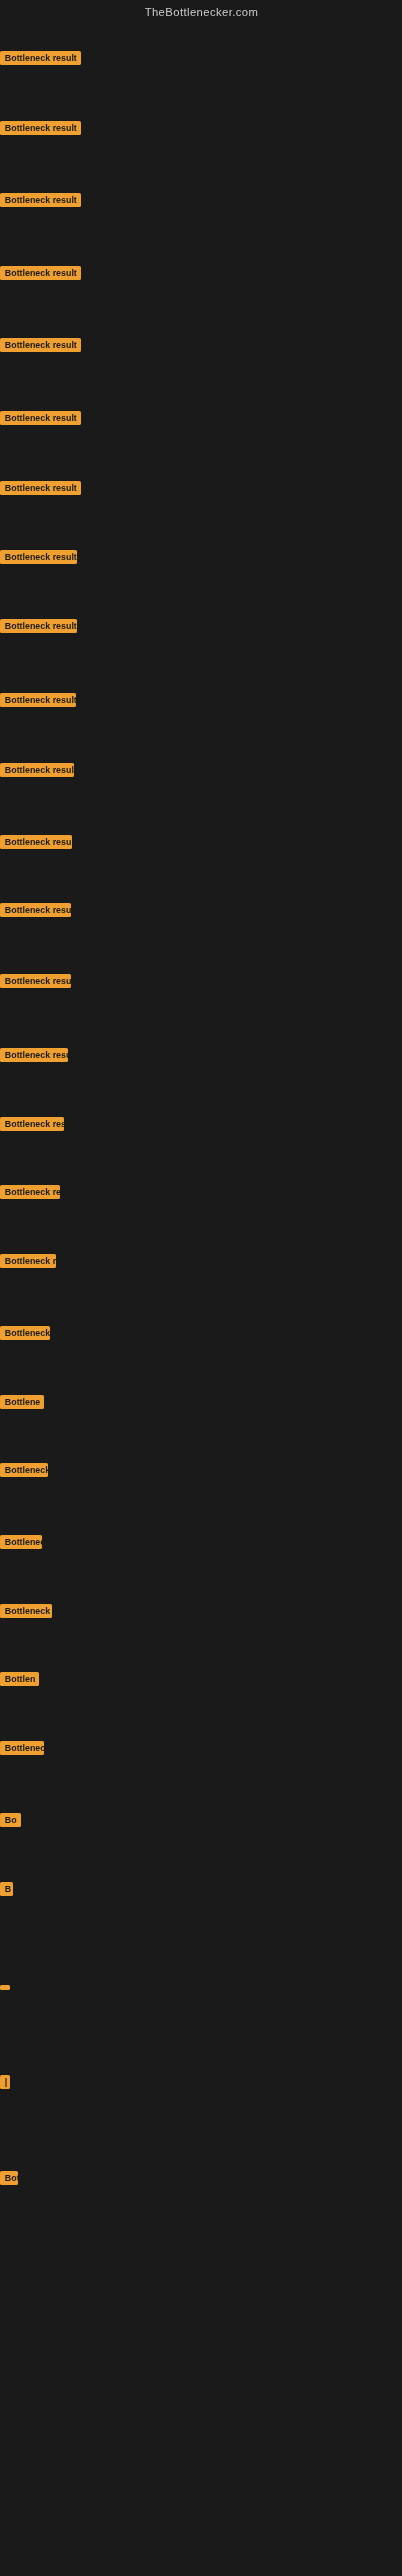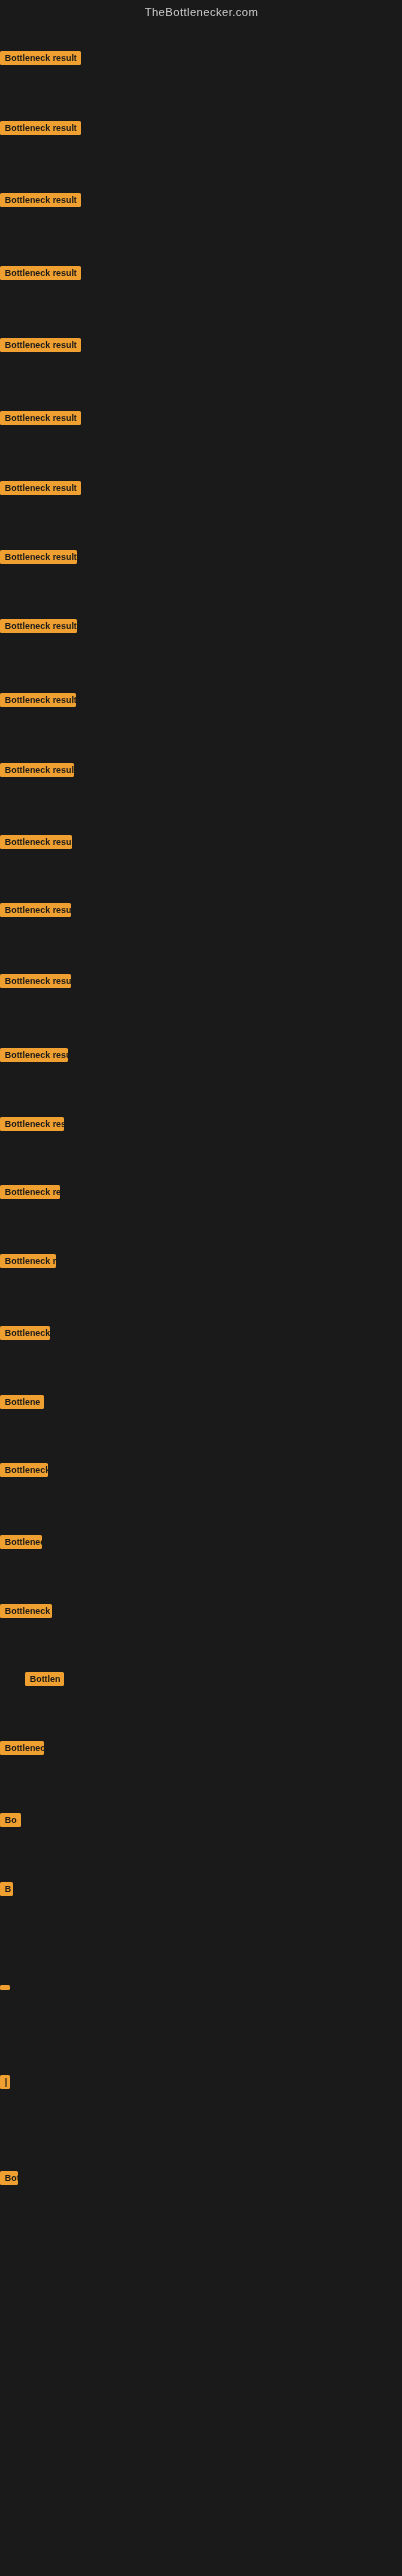--- a/index.html
+++ b/index.html
@@ -55,21 +55,21 @@
     <div style="position: absolute; top: 952px; left: 0px;"><div class="bottleneck-tag" style="max-width: 71px;">Bottleneck result</div></div>
     <div style="position: absolute; top: 1026px; left: 0px;"><div class="bottleneck-tag" style="max-width: 68px;">Bottleneck result</div></div>
     <div style="position: absolute; top: 1095px; left: 0px;"><div class="bottleneck-tag" style="max-width: 64px;">Bottleneck result</div></div>
     <div style="position: absolute; top: 1163px; left: 0px;"><div class="bottleneck-tag" style="max-width: 60px;">Bottleneck re</div></div>
     <div style="position: absolute; top: 1232px; left: 0px;"><div class="bottleneck-tag" style="max-width: 56px;">Bottleneck resul</div></div>
     <div style="position: absolute; top: 1304px; left: 0px;"><div class="bottleneck-tag" style="max-width: 50px;">Bottleneck</div></div>
     <div style="position: absolute; top: 1373px; left: 0px;"><div class="bottleneck-tag" style="max-width: 44px;">Bottlene</div></div>
     <div style="position: absolute; top: 1441px; left: 0px;"><div class="bottleneck-tag" style="max-width: 48px;">Bottleneck</div></div>
     <div style="position: absolute; top: 1513px; left: 0px;"><div class="bottleneck-tag" style="max-width: 42px;">Bottlenec</div></div>
     <div style="position: absolute; top: 1582px; left: 0px;"><div class="bottleneck-tag" style="max-width: 52px;">Bottleneck re</div></div>
-    <div style="position: absolute; top: 1650px; left: 0px; padding-left: 25px;"><div class="bottleneck-tag" style="max-width: 39px;">Bottlen</div></div>
+    <div style="position: absolute; top: 1650px; left: 0px;"><div class="bottleneck-tag" style="max-width: 39px;">Bottlen</div></div>
     <div style="position: absolute; top: 1719px; left: 0px;"><div class="bottleneck-tag" style="max-width: 44px;">Bottleneck</div></div>
     <div style="position: absolute; top: 1791px; left: 0px;"><div class="bottleneck-tag" style="max-width: 22.5px;">Bo</div></div>
     <div style="position: absolute; top: 1860px; left: 0px;"><div class="bottleneck-tag" style="max-width: 13px;">B</div></div>
     <div style="position: absolute; top: 1956px; left: 0px;"><div class="bottleneck-tag" style="max-width: 6.4px;"></div></div>
     <div style="position: absolute; top: 2053px; left: 0px;"><div class="bottleneck-tag" style="max-width: 8px;">|</div></div>
     <div style="position: absolute; top: 2149px; left: 0px;"><div class="bottleneck-tag" style="max-width: 17.7px;">Bot</div></div>
   </div>
 
 
 </body></html>

